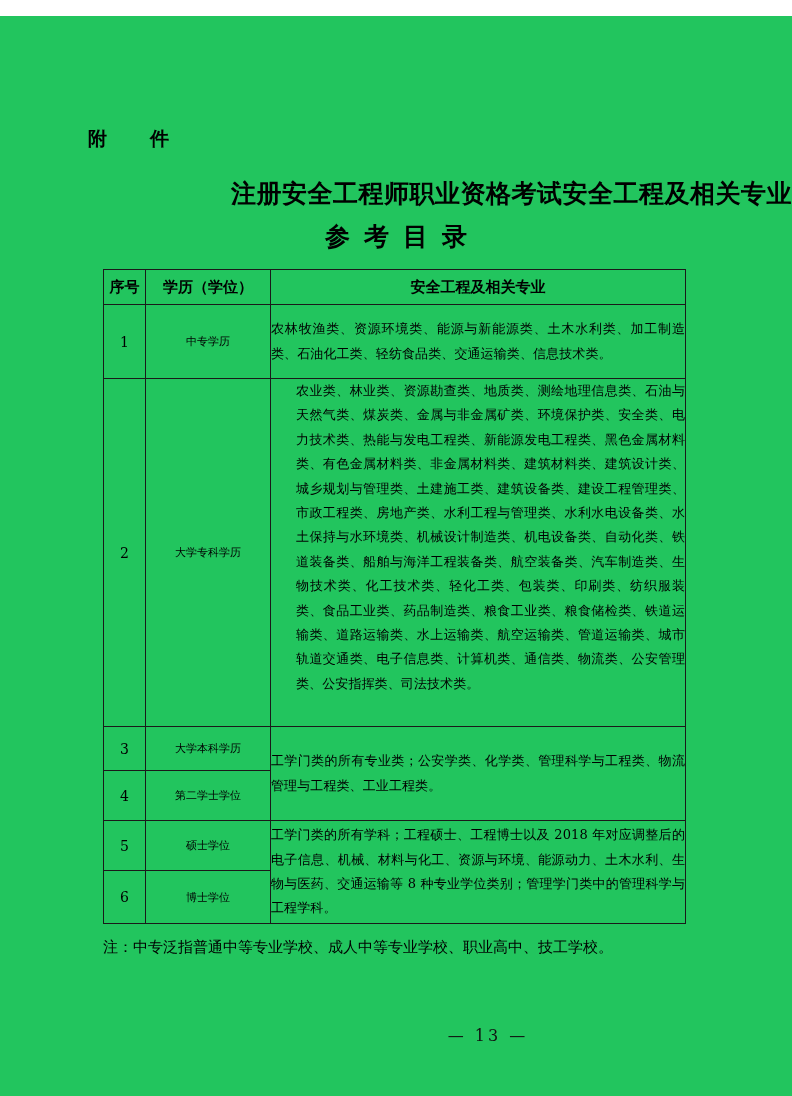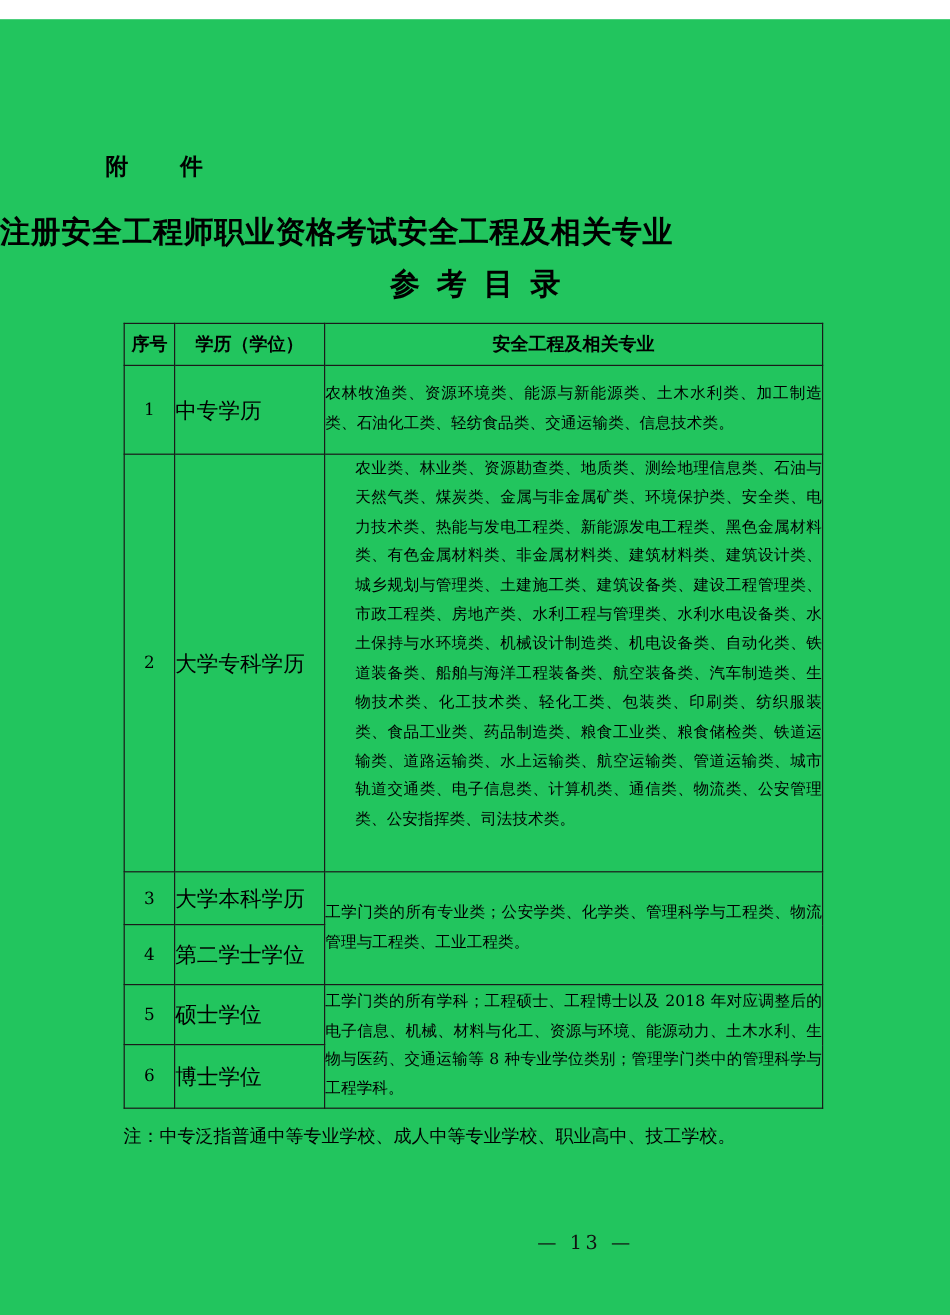--- a/index.html
+++ b/index.html
@@ -36,21 +36,21 @@
     color: #000;
     white-space: pre;
   }
 
   
   .doc-title {
     position: absolute;
     left: 0;
     top: 164px;
     width: 792px;
-    text-align: left;
+    text-align: right;
     font-size: 25px;
     font-weight: bold;
     font-family: "DejaVu Serif", "Liberation Serif", serif;
     letter-spacing: 0.5px;
     color: #000;
     line-height: 1.15;
   }
   .doc-subtitle {
     position: absolute;
     left: 0;
@@ -95,21 +95,22 @@
     text-align: center;
     font-family: Liberation Serif, serif;
   }
 
   td.num {
     text-align: center;
     font-size: 14px;
     font-family: "DejaVu Serif", "Liberation Serif", serif;
   }
   td.deg {
-    font-size: 18px;
+    text-align: center;
+    font-size: 11px;
     font-family: Liberation Serif, serif;
   }
   td.major {
     text-align: justify;
     text-align-last: left;
     font-size: 13px;
     line-height: 24.4px;
     padding: 5px 8px 5px 9px;
     font-family: "DejaVu Serif", "Liberation Serif", serif;
     letter-spacing: 0.1px;

